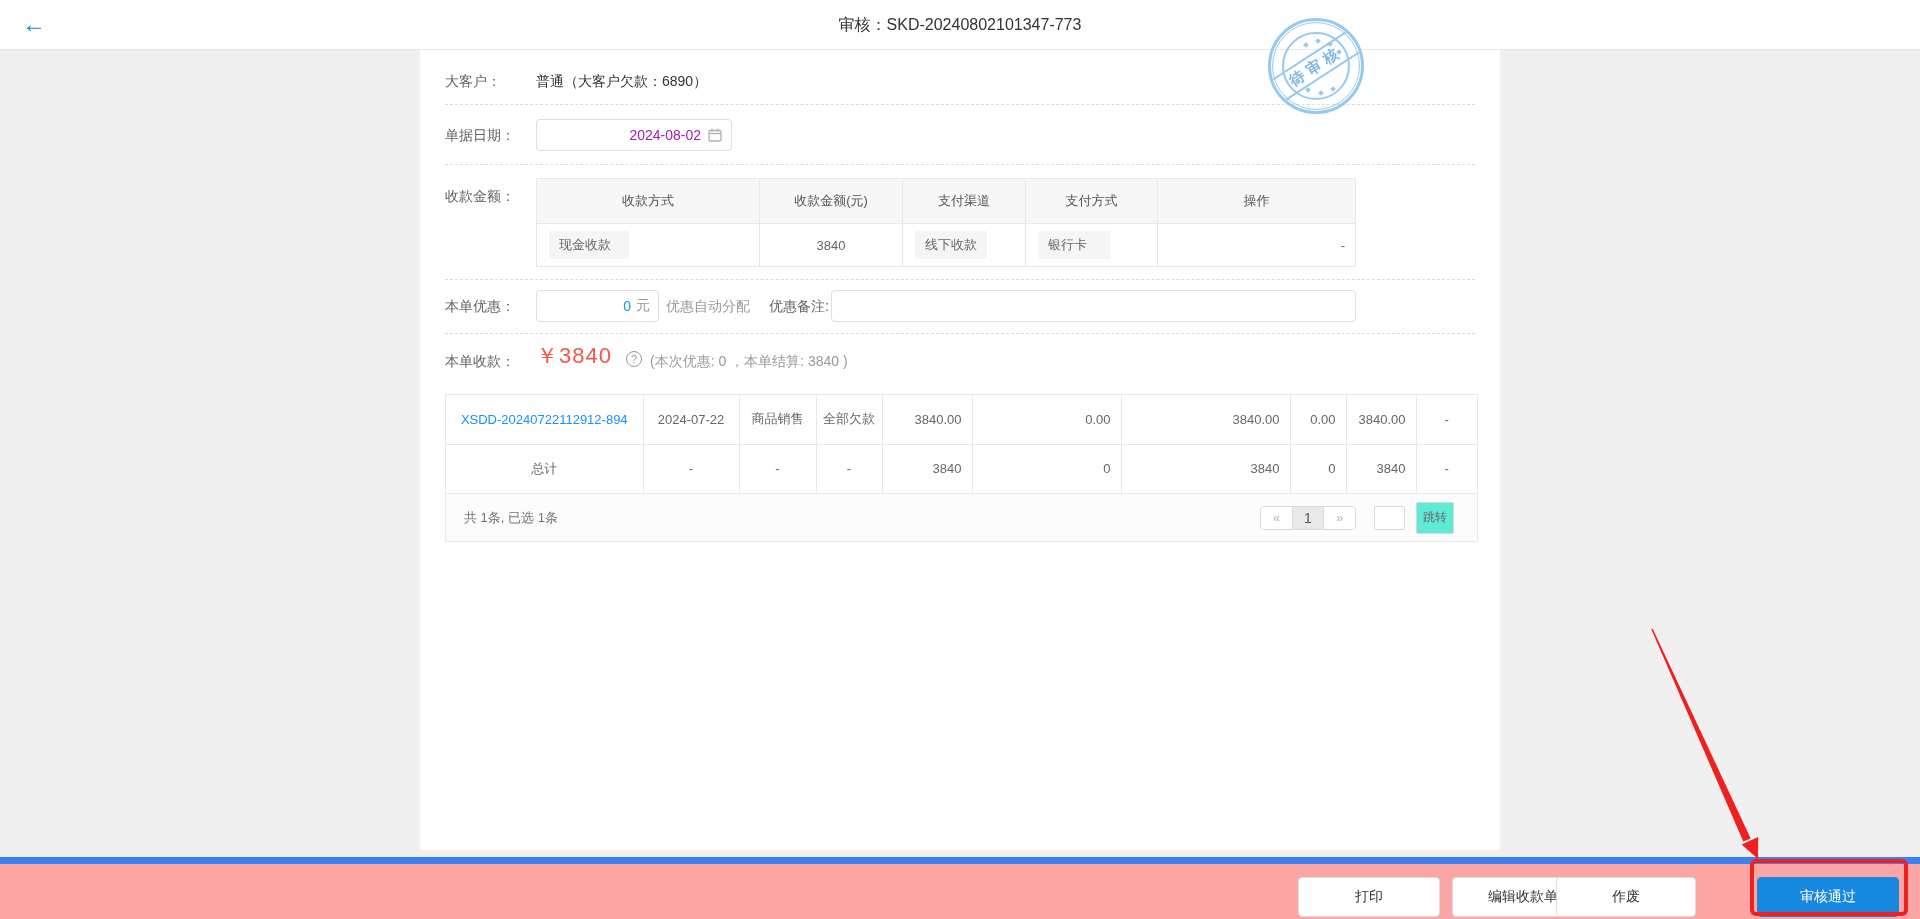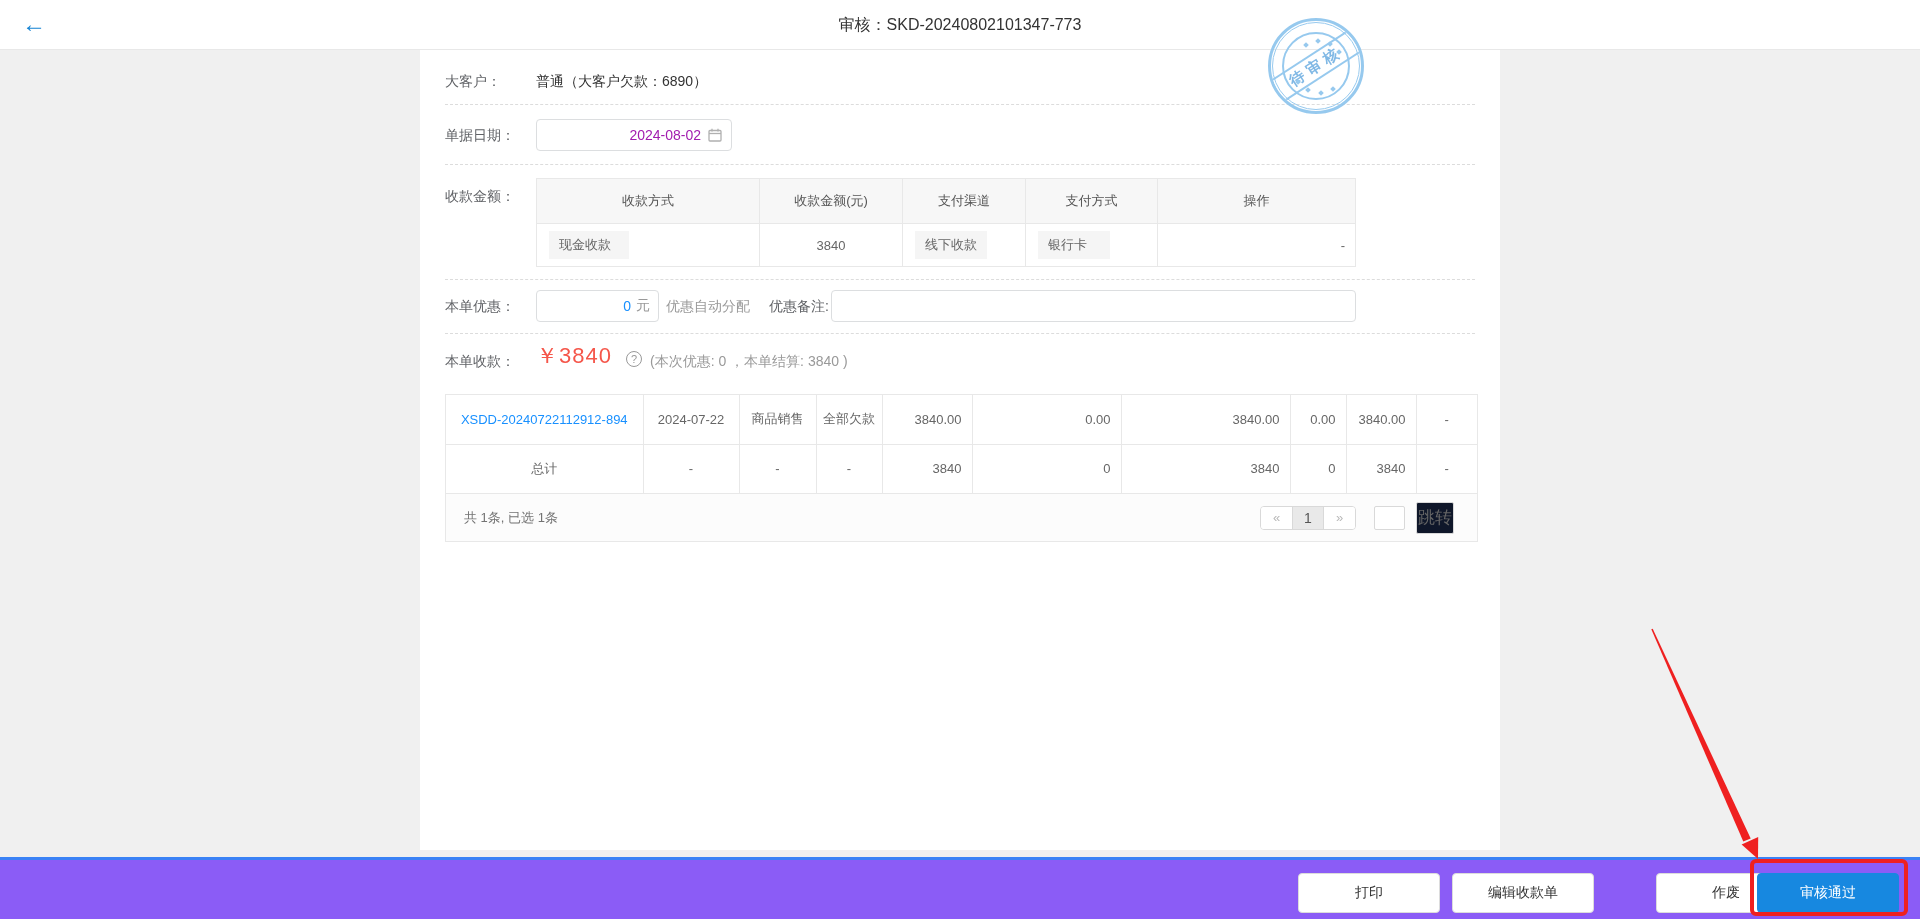--- a/index.html
+++ b/index.html
@@ -75,41 +75,41 @@
   .pg-group { display:flex; border:1px solid #d9d9d9; border-radius:4px; height:24px;
     overflow:hidden; background:#fff; }
   .pg-btn { width:31px; height:22px; line-height:22px; text-align:center; color:#b8b8b8;
     font-size:13px; cursor:pointer; background:#fff; }
   .pg-cur { width:32px; height:22px; line-height:22px; text-align:center; color:#555;
     background:#e9e9e9; border-left:1px solid #d9d9d9; border-right:1px solid #d9d9d9; }
   .pg-input { width:31px; height:24px; border:1px solid #d9d9d9; border-radius:2px;
     margin-left:18px; outline:none; text-align:center;
     font-family:"Liberation Sans", sans-serif; }
   .jump-btn { width:38px; height:32px; margin-left:11px; border:1px solid #d9d9d9;
-    border-radius:2px; background:#0f172a; color:#666; font-size:17px; cursor:pointer;
+    border-radius:2px; background:#5eead4; color:#666; font-size:12px; cursor:pointer;
     font-family:"Liberation Sans", sans-serif; }
 
   
   .stamp { position:absolute; left:1268px; top:18px; width:96px; height:96px;
     z-index:5; opacity:.92; pointer-events:none; }
   .stamp .outer { position:absolute; inset:0; border:3px solid #8ec5ed;
     border-radius:50%; overflow:hidden; }
   .stamp .ring { position:absolute; inset:4px; border:1px solid #8ec5ed; border-radius:50%; }
   .stamp .inner { position:absolute; inset:14px; border:2px solid #8ec5ed; border-radius:50%; }
   .stamp .banner { position:absolute; left:-14px; right:-14px; top:50%; height:26px;
     transform:translateY(-50%) rotate(-33deg); background:rgba(255,255,255,.92);
     border-top:2px solid #8ec5ed; border-bottom:2px solid #8ec5ed;
     display:flex; align-items:center; justify-content:center; }
   .stamp .banner span { color:#76b3e3; font-size:15px; font-weight:bold; letter-spacing:5px; }
   .star { position:absolute; width:4px; height:4px; background:#8ec5ed;
     transform:rotate(45deg); }
 
   
   .bottom-bar { position:absolute; left:0; top:857px; width:1920px; height:62px;
-    background:#8b5cf6; border-top:3px solid #3b82f6; z-index:3; }
+    background:#fca5a5; border-top:7px solid #3b82f6; z-index:3; }
   .btn { position:absolute; top:13px; height:40px; background:#fff;
     border:1px solid #dcdcdc; border-radius:4px; font-size:14px; color:#333;
     cursor:pointer; font-family:"Liberation Sans", sans-serif; }
   .btn-primary { background:#1788e0; border-color:#1788e0; color:#fff; }
 
   
   .anno-rect { position:absolute; left:1750px; top:859px; width:158px; height:57px;
     border:4px solid #ef2020; border-radius:6px; z-index:6; pointer-events:none; }
   .anno-svg { position:absolute; left:0; top:0; width:1920px; height:919px;
     z-index:6; pointer-events:none; }
@@ -255,21 +255,21 @@
         <input class="pg-input" value="" style="">
         <button class="jump-btn">跳转</button>
       </div>
     </div>
   </div>
 </div>
 
 <div class="bottom-bar">
   <button class="btn" style="left:1298px;width:142px">打印</button>
   <button class="btn" style="left:1452px;width:142px">编辑收款单</button>
-  <button class="btn" style="left:1656px;width:140px">作废</button>
+  <button class="btn" style="left:1556px;width:140px">作废</button>
   <button class="btn btn-primary" style="left:1757px;width:142px">审核通过</button>
 </div>
 
 <div class="anno-rect"></div>
 <svg class="anno-svg" viewBox="0 0 1920 919">
   <polygon points="1652.7,628.7 1651.3,629.3 1743.3,841.6 1750.7,838.4" fill="#ef2020"></polygon>
   <polygon points="1758,859 1758.2,837.1 1741.6,844.5" fill="#ef2020"></polygon>
 </svg>
 
 </body></html>

